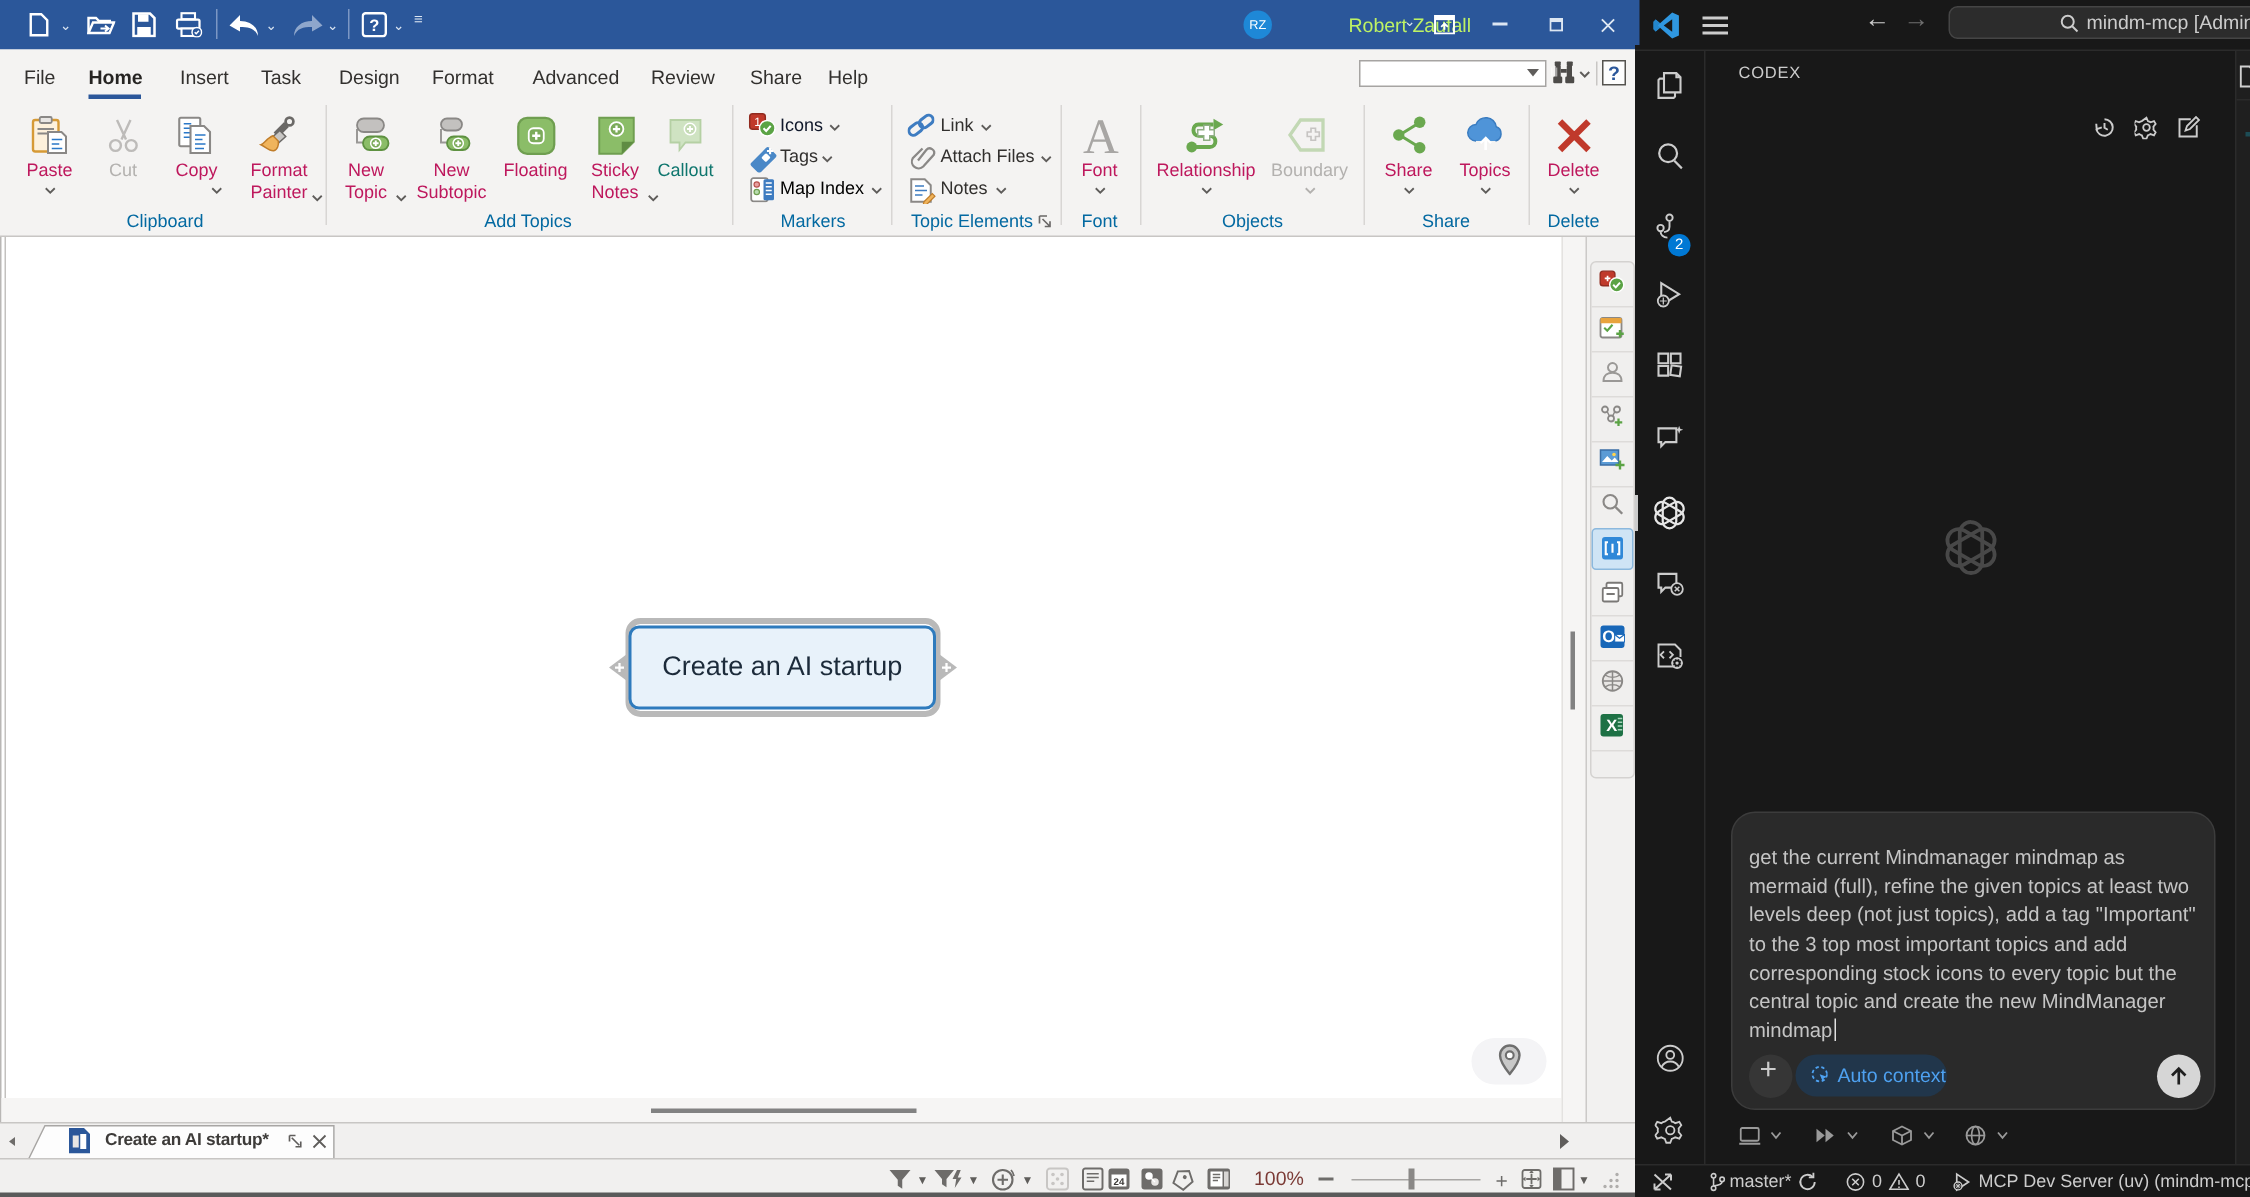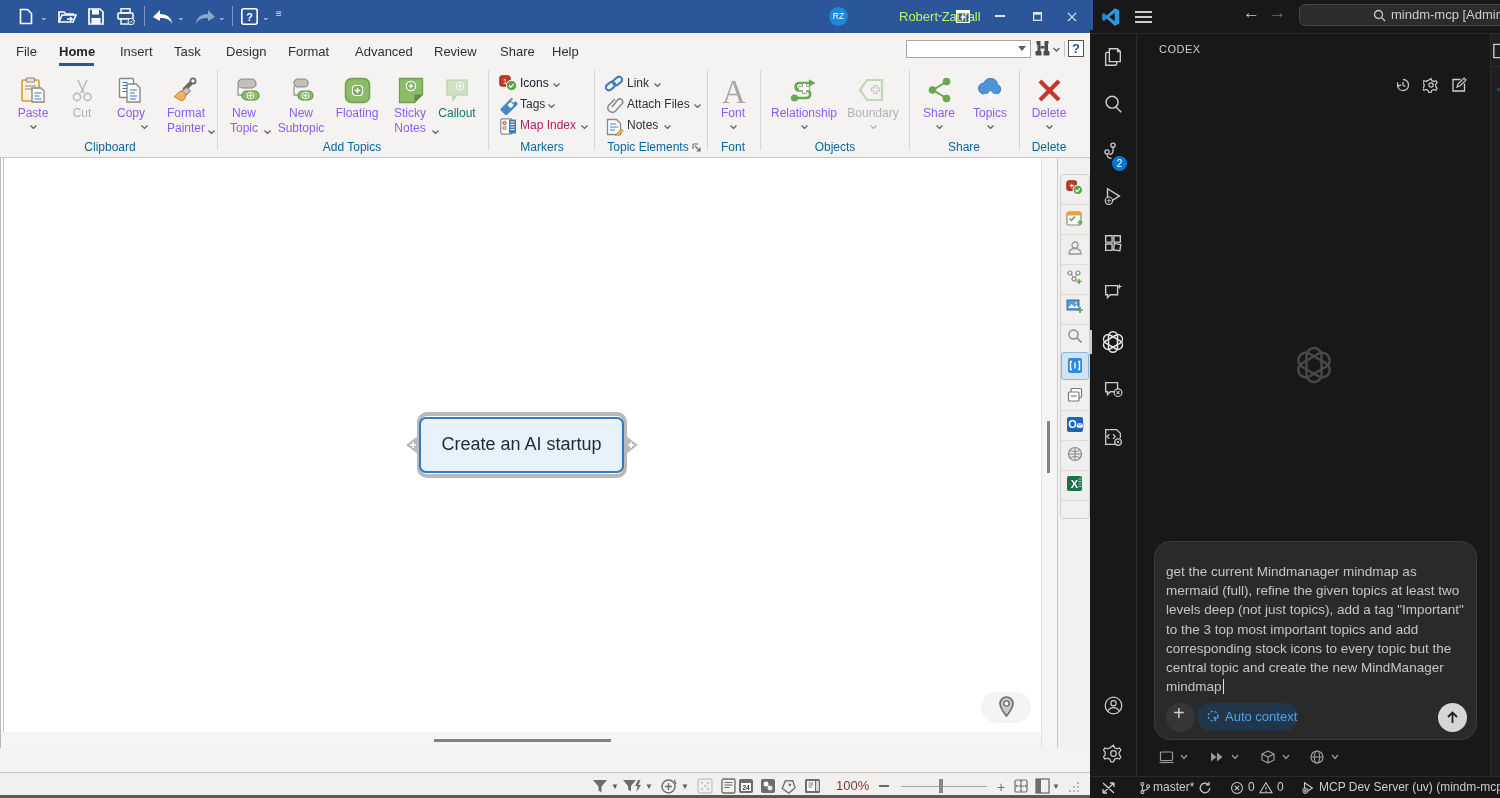--- a/index.html
+++ b/index.html
@@ -8,21 +8,21 @@
 .abs { position:absolute; }
 
 #mm { position:absolute; left:0; top:0; width:1090px; height:798px; background:#f4f3f2; }
 #mm-title { position:absolute; left:0; top:0; width:1092px; height:33px; background:#2b579a; color:#fff; }
 #mm-tabs { position:absolute; left:0; top:33px; width:1090px; height:33px; background:#f4f3f2; }
 .mtab { position:absolute; top:0; height:33px; line-height:38px; font-size:13px; color:#32302e; }
 .mtab.active { color:#262422; font-weight:bold; }
 #mm-ribbon { position:absolute; left:0; top:66px; width:1090px; height:92px; background:#f4f3f2; border-bottom:1px solid #c8c6c4; }
 .gsep { position:absolute; top:4px; height:80px; width:1px; background:#d8d6d4; }
 .glabel { position:absolute; top:74px; font-size:12px; color:#0369a1; text-align:center; }
-.blabel { position:absolute; font-size:12px; color:#8b5cf6; text-align:center; line-height:15px; }
+.blabel { position:absolute; font-size:12px; color:#be185d; text-align:center; line-height:15px; }
 #mm-canvas { position:absolute; left:0; top:158px; width:1057px; height:590px; background:#fff; border-left:1px solid #b9b7b5; }
 #mm-strip { position:absolute; left:1057px; top:158px; width:33px; height:590px; background:#f2f1f0; border-left:1px solid #cccac8; }
 #mm-tabbar { position:absolute; left:0; top:748px; width:1090px; height:24px; background:#f1f0ef; border-top:1px solid #c8c6c4; }
 #mm-status { position:absolute; left:0; top:772px; width:1090px; height:26px; background:#f1f0ef; border-top:1px solid #c8c6c4; }
 
 #vsc { position:absolute; left:1090px; top:0; width:410px; height:798px; background:#181818; color:#ccc; }
 #vsc-title { position:absolute; left:0; top:0; width:410px; height:34px; background:#181818; border-bottom:1px solid #2b2b2b; }
 #vsc-activity { position:absolute; left:0; top:34px; width:46px; height:742px; background:#181818; }
 #vsc-side { position:absolute; left:46px; top:34px; width:354px; height:742px; background:#181818; border-left:1px solid #2b2b2b; }
 #vsc-editor { position:absolute; left:400px; top:34px; width:10px; height:742px; background:#1f1f1f; border-left:1px solid #2b2b2b; }
@@ -232,21 +232,21 @@
     <svg class="abs" style="left:547px;top:37px" width="9" height="6" viewBox="0 0 9 6">
         <path d="M1.5 1.5 L4.5 4.5 L7.5 1.5" stroke="#5f5d5b" stroke-width="1.2" fill="none"></path>
       </svg>
     <svg class="abs" style="left:500px;top:52px" width="17" height="17" viewBox="0 0 17 17">
       <rect x="0.8" y="0.8" width="11" height="15.4" rx="1.5" fill="#fff" stroke="#8a8886" stroke-width="1.2"></rect>
       <circle cx="4.5" cy="5" r="1.8" fill="#e8a0a0" stroke="#b85450" stroke-width="0.8"></circle>
       <circle cx="4.5" cy="10" r="1.8" fill="#b9ddb0" stroke="#6f9e50" stroke-width="0.8"></circle>
       <rect x="9" y="1.5" width="7" height="14" rx="1" fill="#3e7cc1"></rect>
       <path d="M10.5 4 h4 M10.5 6.5 h4 M10.5 9 h4 M10.5 11.5 h4" stroke="#fff" stroke-width="1"></path>
     </svg>
-    <div class="abs" style="left:520px;top:52px;font-size:12px;color:#be185d;">Map Index</div>
+    <div class="abs" style="left:520px;top:52px;font-size:12px;color:#000000;">Map Index</div>
     <svg class="abs" style="left:580px;top:58px" width="9" height="6" viewBox="0 0 9 6">
         <path d="M1.5 1.5 L4.5 4.5 L7.5 1.5" stroke="#5f5d5b" stroke-width="1.2" fill="none"></path>
       </svg>
     <div class="glabel" style="left:492px;width:100px;">Markers</div>
     <div class="gsep" style="left:594px;"></div>
 
     <svg class="abs" style="left:605px;top:9px" width="18" height="17" viewBox="0 0 18 17">
       <rect x="0.5" y="8" width="10" height="6" rx="3" fill="none" stroke="#3e7cc1" stroke-width="2" transform="rotate(-38 5.5 11)"></rect>
       <rect x="7.5" y="3" width="10" height="6" rx="3" fill="none" stroke="#3e7cc1" stroke-width="2" transform="rotate(-38 12.5 6)"></rect>
     </svg>
@@ -427,20 +427,40 @@
     <svg class="abs" style="left:9px;top:288px" width="16" height="16" viewBox="0 0 16 16">
         <circle cx="8" cy="8" r="6.5" fill="#e8e6e4" stroke="#8a8886" stroke-width="1.2"></circle>
         <path d="M8 1.5 v13 M1.5 8 h13 M3 4 c3 2 7 2 10 0 M3 12 c3 -2 7 -2 10 0" fill="none" stroke="#8a8886" stroke-width="1"></path>
       </svg>
     <svg class="abs" style="left:8px;top:317px" width="17" height="17" viewBox="0 0 17 17">
         <rect x="1" y="1" width="15" height="15" rx="2" fill="#1e7145"></rect>
         <text x="8.5" y="12.5" font-size="11" font-weight="bold" fill="#fff" text-anchor="middle" font-family="Liberation Sans">X</text>
         <path d="M12.5 4 h3 M12.5 6.5 h3 M12.5 9 h3 M12.5 11.5 h3" stroke="#a8d5bc" stroke-width="1"></path>
       </svg>
   </div>
+  <div id="mm-tabbar">
+    <div class="abs" style="left:6px;top:9px;width:0;height:0;border-top:3.5px solid transparent;border-bottom:3.5px solid transparent;border-right:4.5px solid #6e6c6a;"></div>
+    <svg class="abs" style="left:14px;top:1px" width="214" height="23" viewBox="0 0 214 24">
+        <path d="M12 0.5 H213 V24 H0.5 Z" fill="#fdfdfd" stroke="#a8a6a4" stroke-width="1"></path>
+      </svg>
+    <svg class="abs" style="left:46px;top:3px" width="14" height="17" viewBox="0 0 14 17">
+        <rect x="0" y="0" width="14" height="17" fill="#2b579a"></rect>
+        <path d="M10 0 h4 v4 z" fill="#fdfdfd"></path>
+        <rect x="2.5" y="5" width="4" height="8" fill="#e8e6e4"></rect>
+        <rect x="7.5" y="4" width="4" height="10" fill="#fff"></rect>
+      </svg>
+    <div class="abs" style="left:70px;top:5px;font-size:11.5px;font-weight:bold;color:#3d3b39;letter-spacing:-0.2px;">Create an AI startup*</div>
+    <svg class="abs" style="left:192px;top:7px" width="10" height="10" viewBox="0 0 10 10">
+        <path d="M1 1 h4 M1 1 v4 M2.5 2.5 l5 5 M8.5 5 v3.5 h-3.5" stroke="#5f5d5b" stroke-width="1.1" fill="none"></path>
+      </svg>
+    <svg class="abs" style="left:208px;top:7px" width="10" height="10" viewBox="0 0 10 10">
+        <path d="M1 1 L9 9 M9 1 L1 9" stroke="#5f5d5b" stroke-width="1.2"></path>
+      </svg>
+    <div class="abs" style="left:1040px;top:7px;width:0;height:0;border-top:5px solid transparent;border-bottom:5px solid transparent;border-left:6px solid #5f5d5b;"></div>
+  </div>
   <div id="mm-status">
 
     <svg class="abs" style="left:592px;top:6px" width="16" height="15" viewBox="0 0 16 15">
         <path d="M1 1 h14 l-5.5 6.5 v6 l-3 -2 v-4 z" fill="#6e6c6a"></path>
       </svg>
     <div class="abs" style="left:611px;top:9px;font-size:8px;color:#5f5d5b;">▼</div>
     <svg class="abs" style="left:622px;top:6px" width="20" height="15" viewBox="0 0 20 15">
         <path d="M1 1 h13 l-5 6 v5.5 l-3 -2 v-3.5 z" fill="#6e6c6a"></path>
         <path d="M16 1 l-3 6 h2.5 l-1 6 l4.5 -7 h-2.5 l2 -5 z" fill="#6e6c6a"></path>
       </svg>

